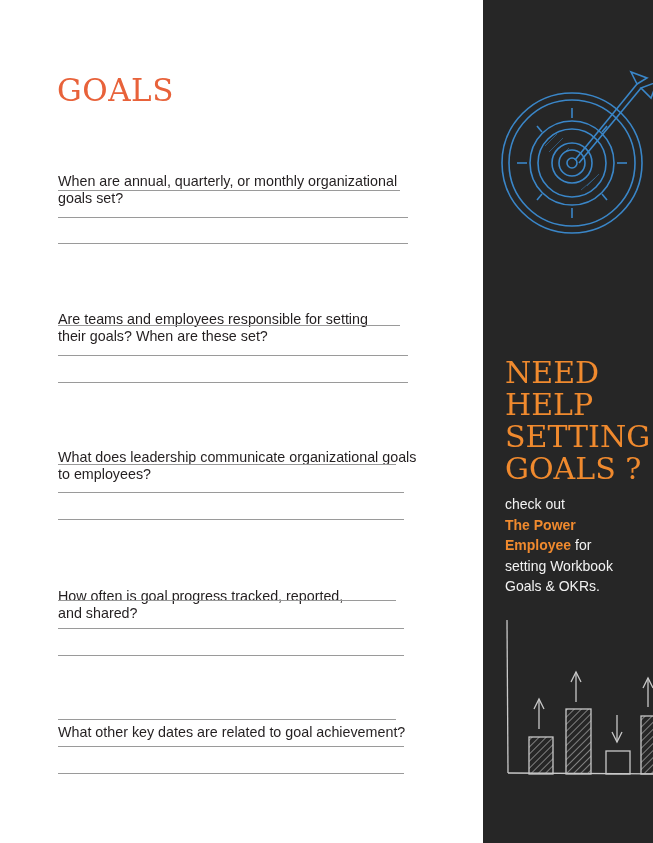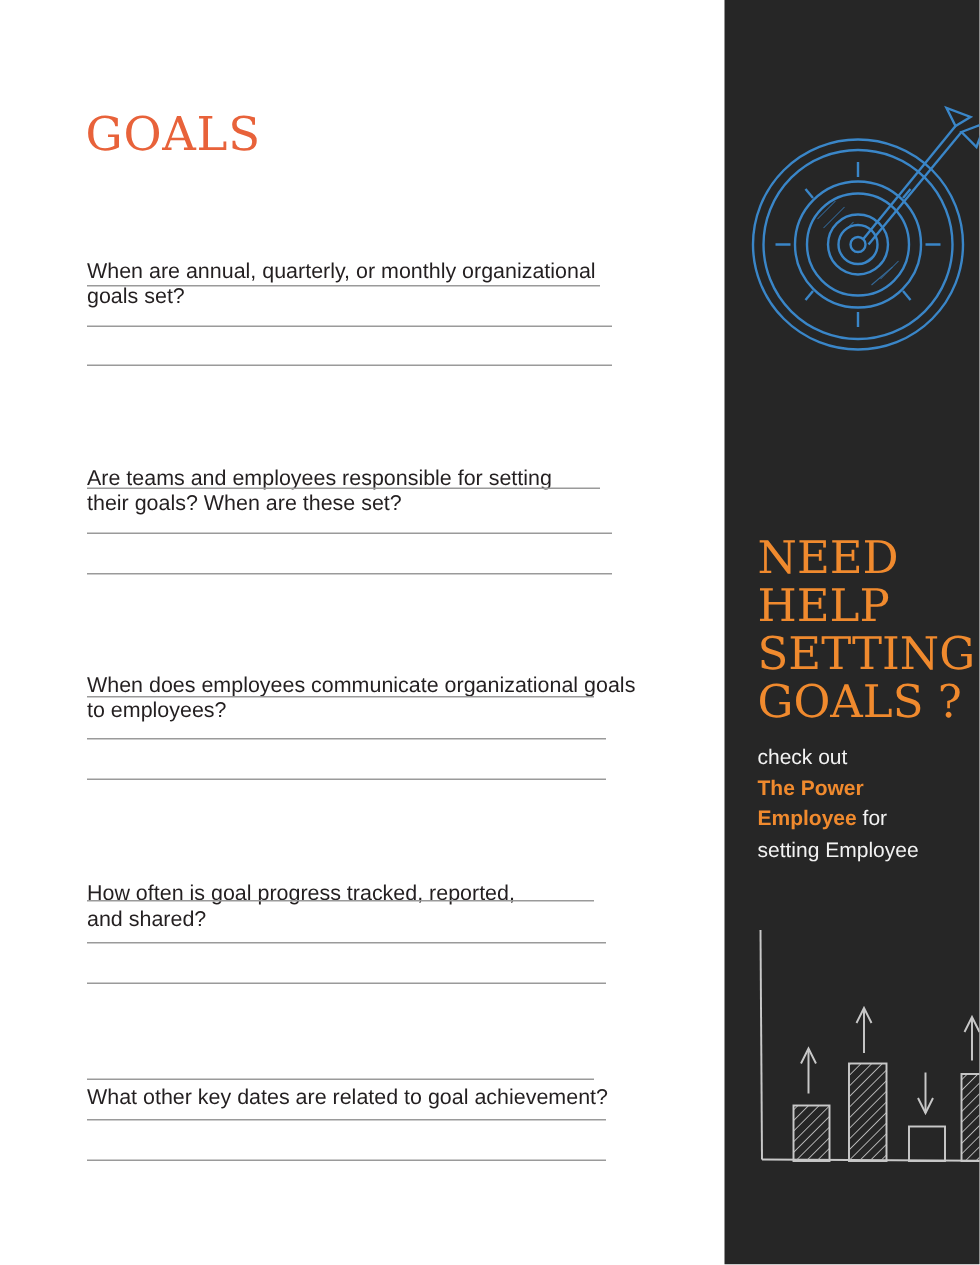--- a/index.html
+++ b/index.html
@@ -25,21 +25,21 @@
   <div class="q" style="top:132px">When are annual, quarterly, or monthly organizational goals set?</div>
   <div class="line" style="top:190px;width:342px"></div>
   <div class="line" style="top:217px;width:350px"></div>
   <div class="line" style="top:243px;width:350px"></div>
 
   <div class="q" style="top:270px;width:320px">Are teams and employees responsible for setting their goals? When are these set?</div>
   <div class="line" style="top:325px;width:342px"></div>
   <div class="line" style="top:355px;width:350px"></div>
   <div class="line" style="top:382px;width:350px"></div>
 
-  <div class="q" style="top:408px;width:370px">When does employees communicate organizational goals to employees?</div>
+  <div class="q" style="top:408px;width:370px">What does leadership communicate organizational goals to employees?</div>
   <div class="line" style="top:464px;width:338px"></div>
   <div class="line" style="top:492px;width:346px"></div>
   <div class="line" style="top:519px;width:346px"></div>
 
   <div class="q" style="top:547px;width:300px">How often is goal progress tracked, reported, and shared?</div>
   <div class="line" style="top:600px;width:338px"></div>
   <div class="line" style="top:628px;width:346px"></div>
   <div class="line" style="top:655px;width:346px"></div>
 
   <div class="q" style="top:683px;width:380px">What other key dates are related to goal achievement?</div>
@@ -85,21 +85,22 @@
     <span>NEED</span>
     <span>HELP</span>
     <span>SETTING</span>
     <span>GOALS ?</span>
   </div>
 
   <div class="promo-body">
     <div>check out</div>
     <div class="hl">The Power</div>
     <div><span class="hl">Employee</span> <span>for</span></div>
-    <div>setting Employee</div>
+    <div>setting Workbook</div>
+    <div>Goals &amp; OKRs.</div>
   </div>
 
   <svg class="chart" width="172" height="166" viewBox="0 0 172 166">
     <defs>
       <pattern id="hatch" width="5" height="5" patternUnits="userSpaceOnUse" patternTransform="rotate(45)">
         <line x1="0" y1="0" x2="0" y2="5" stroke="#bdbdbd" stroke-width="1.2"></line>
       </pattern>
     </defs>
     <g stroke="#c8c8c8" stroke-width="1.3" fill="none">
       <line x1="6" y1="8" x2="7" y2="161"></line>

